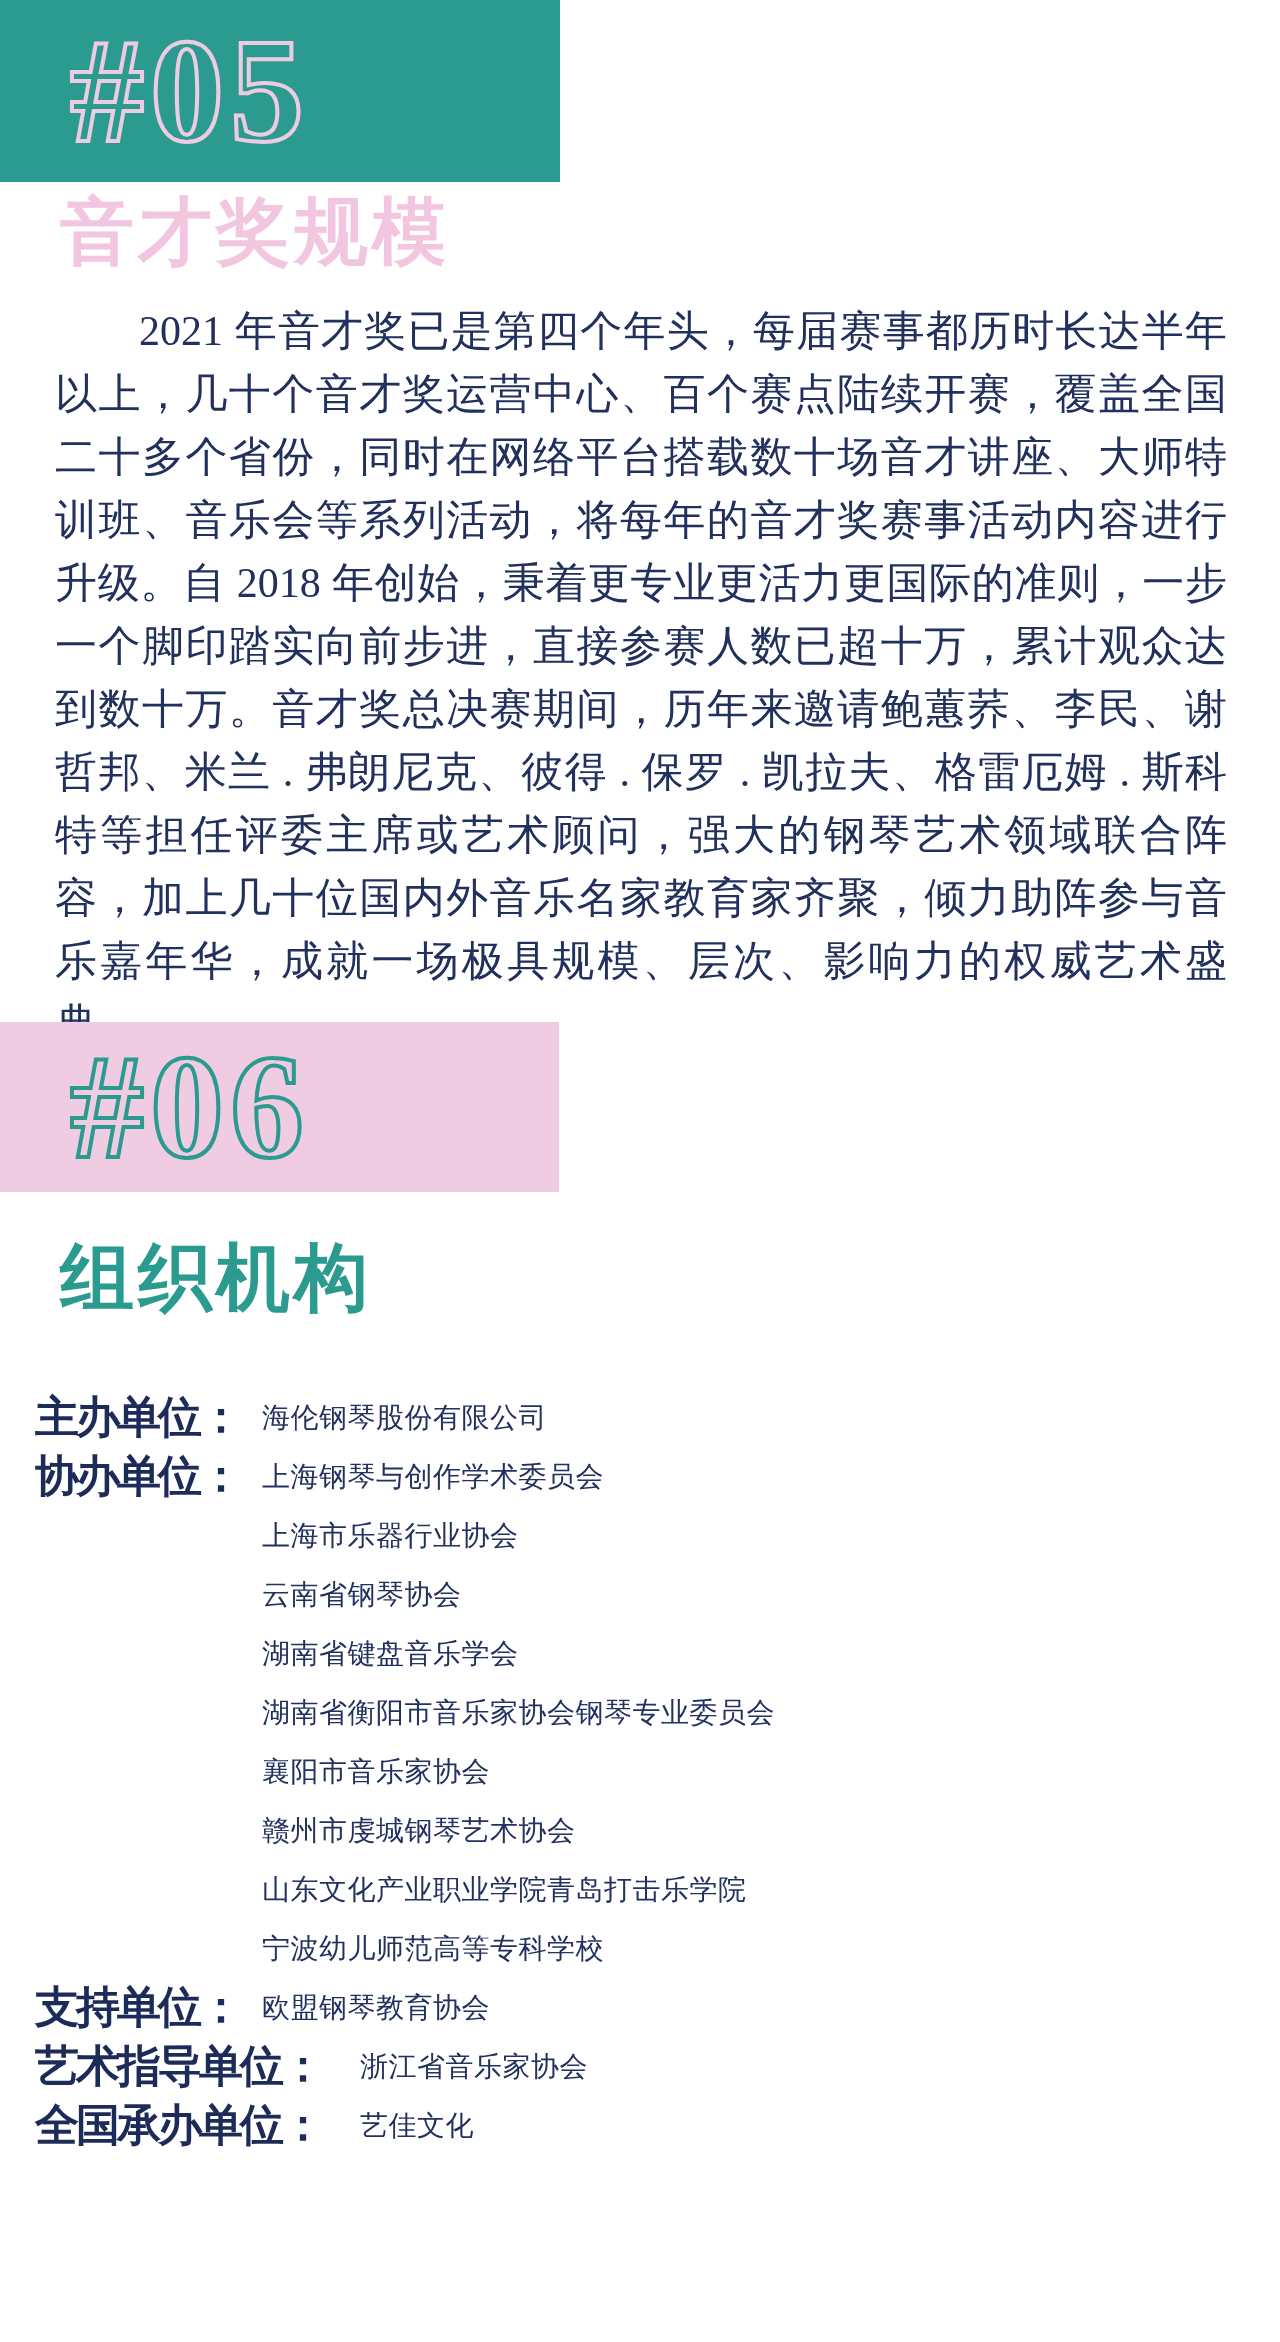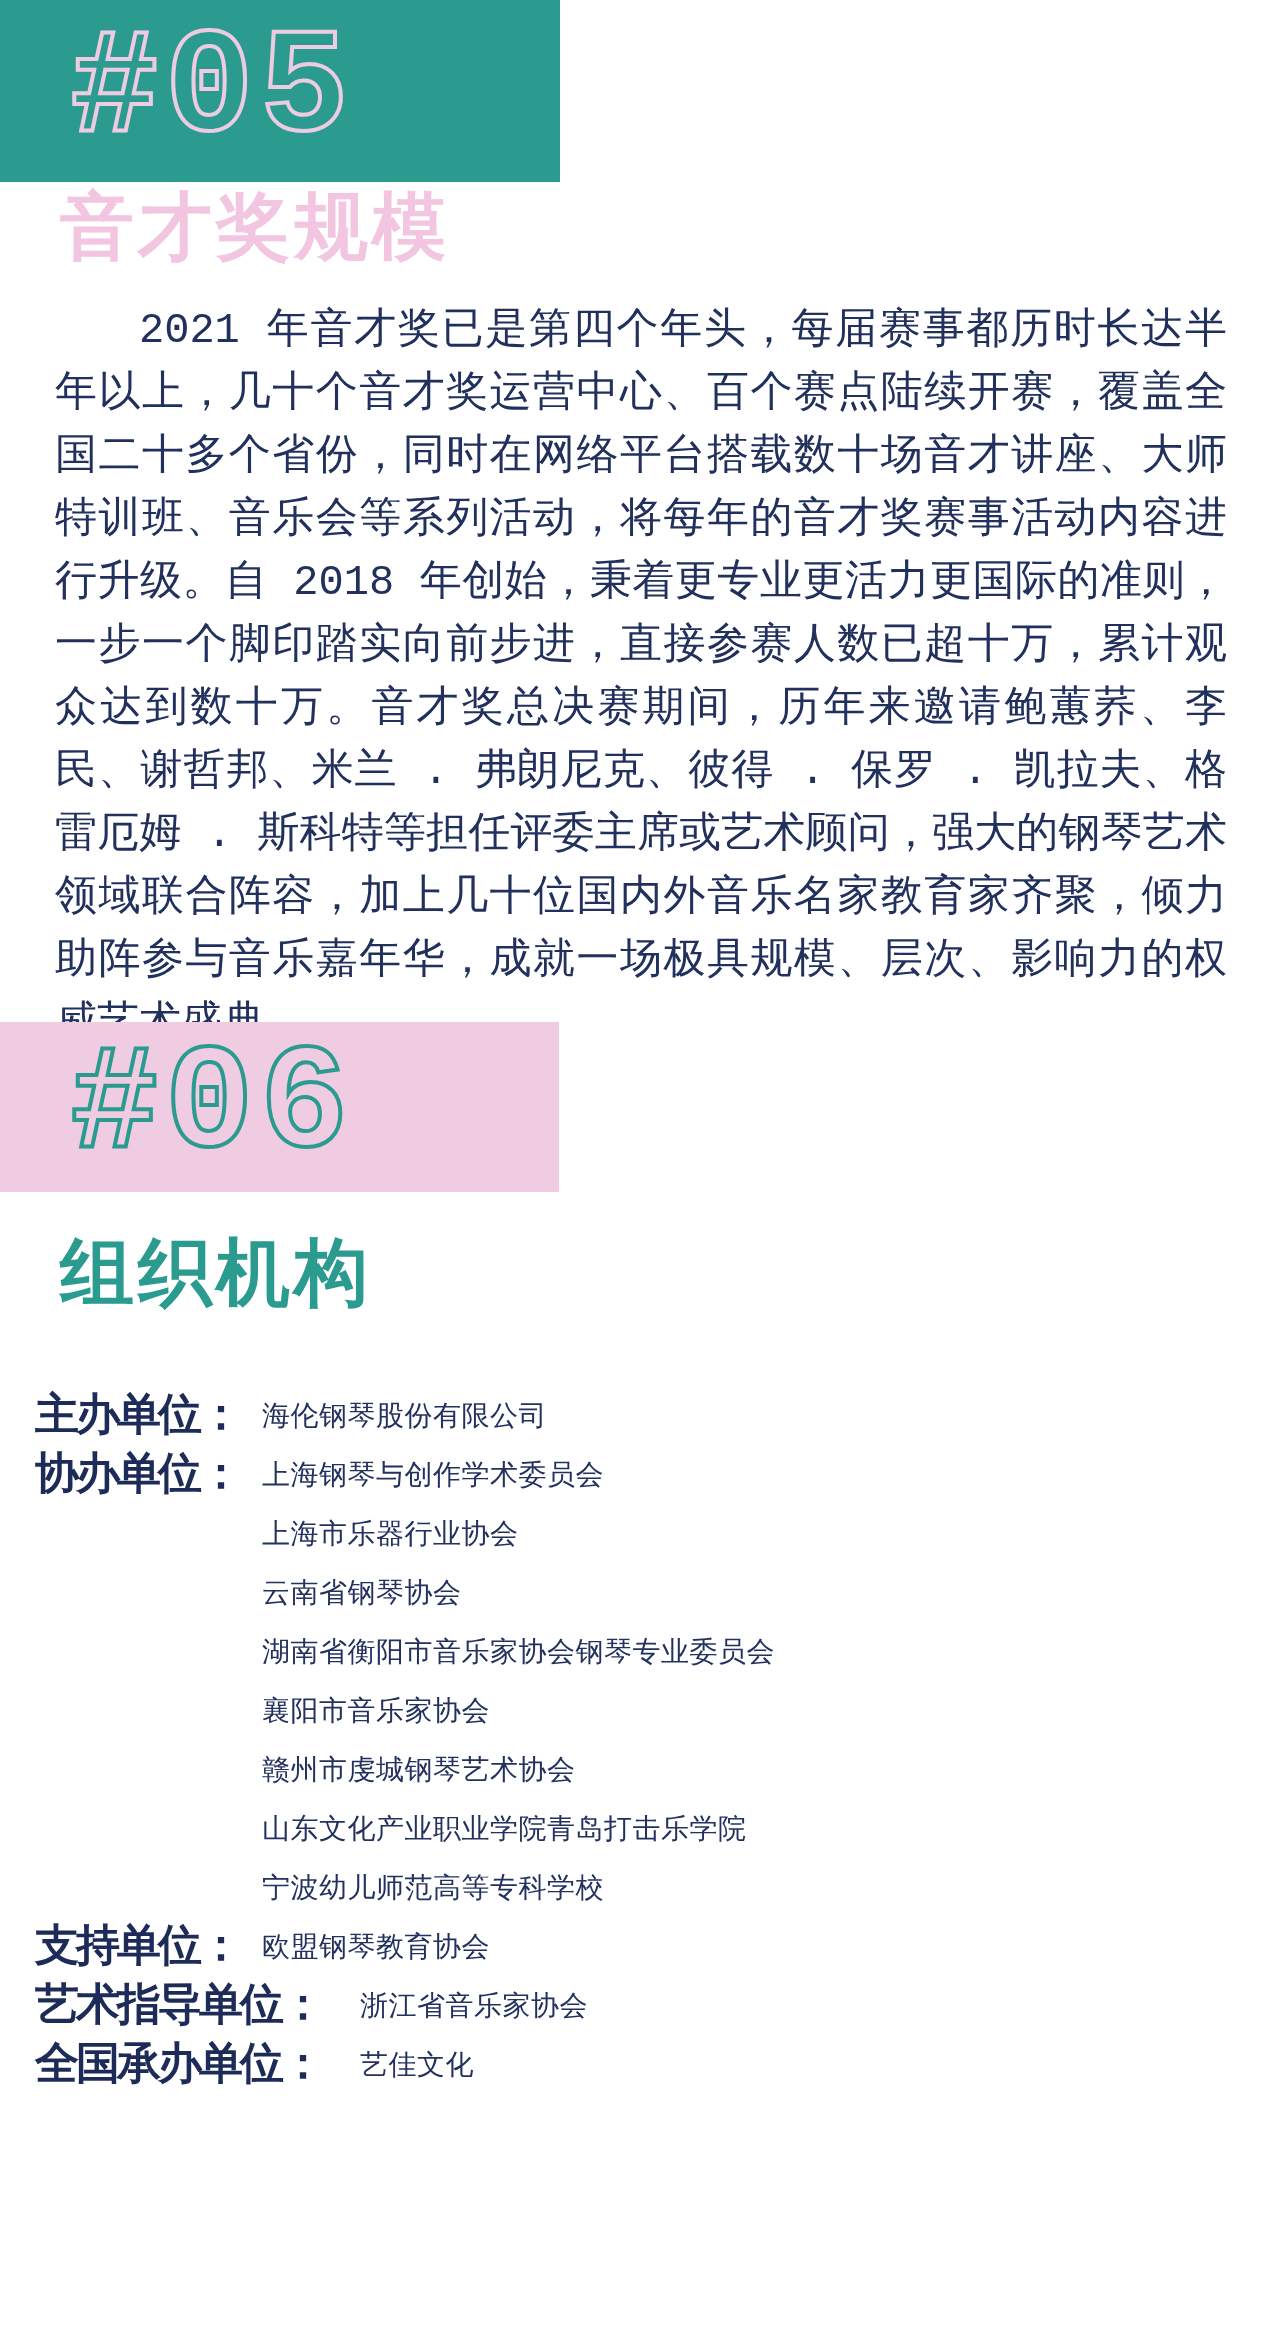--- a/index.html
+++ b/index.html
@@ -2,21 +2,21 @@
 <html><head>
 <meta charset="utf-8">
 <style>
   html, body { margin: 0; padding: 0; background: #ffffff; }
   .page {
     position: relative;
     width: 1280px;
     height: 2342px;
     background: #ffffff;
     overflow: hidden;
-    font-family: Liberation Mono, monospace;
+    font-family: Liberation Serif, serif;
   }
 
   
   .numblock {
     position: absolute;
     left: 0;
     display: flex;
     align-items: center;
   }
   .numblock.teal  { top: 0;      width: 560px; height: 182px; background: #2a9b8e; }
@@ -121,20 +121,24 @@
       <div class="org-row">
         <span class="org-label"></span>
         <span class="org-value">上海市乐器行业协会</span>
       </div>
       <div class="org-row">
         <span class="org-label"></span>
         <span class="org-value">云南省钢琴协会</span>
       </div>
       <div class="org-row">
         <span class="org-label"></span>
+        <span class="org-value">湖南省键盘音乐学会</span>
+      </div>
+      <div class="org-row">
+        <span class="org-label"></span>
         <span class="org-value">湖南省衡阳市音乐家协会钢琴专业委员会</span>
       </div>
       <div class="org-row">
         <span class="org-label"></span>
         <span class="org-value">襄阳市音乐家协会</span>
       </div>
       <div class="org-row">
         <span class="org-label"></span>
         <span class="org-value">赣州市虔城钢琴艺术协会</span>
       </div>

